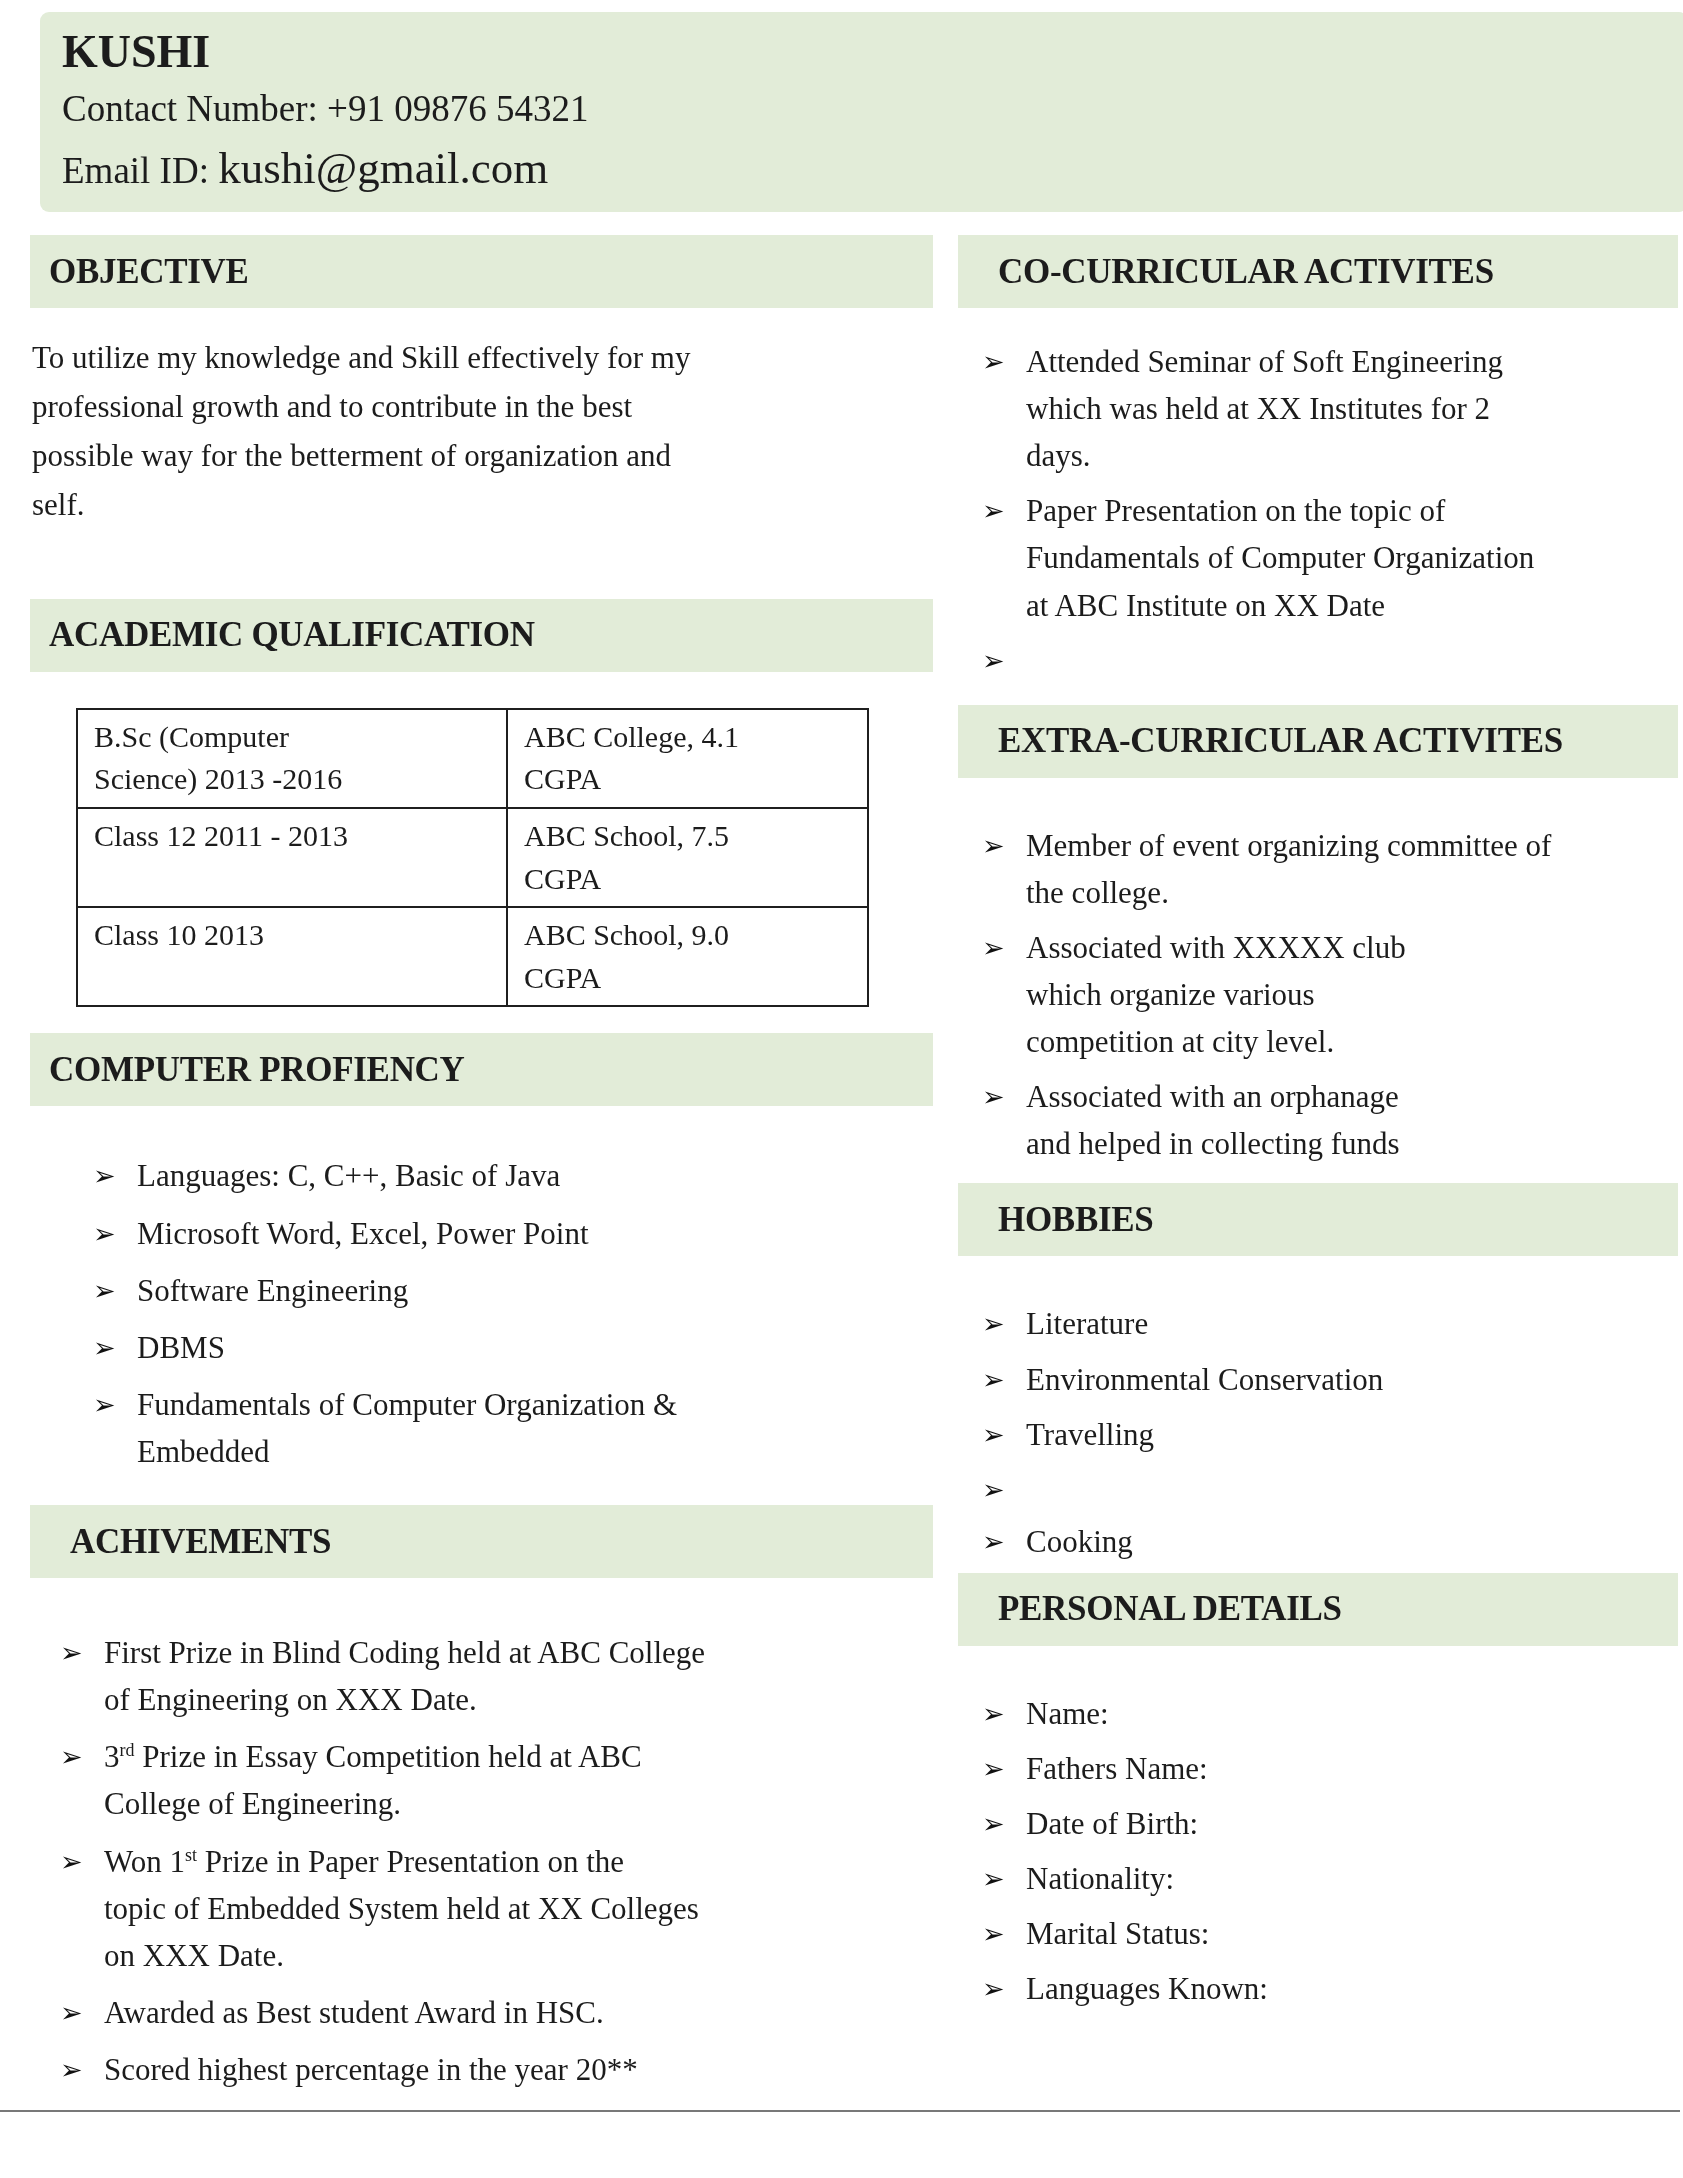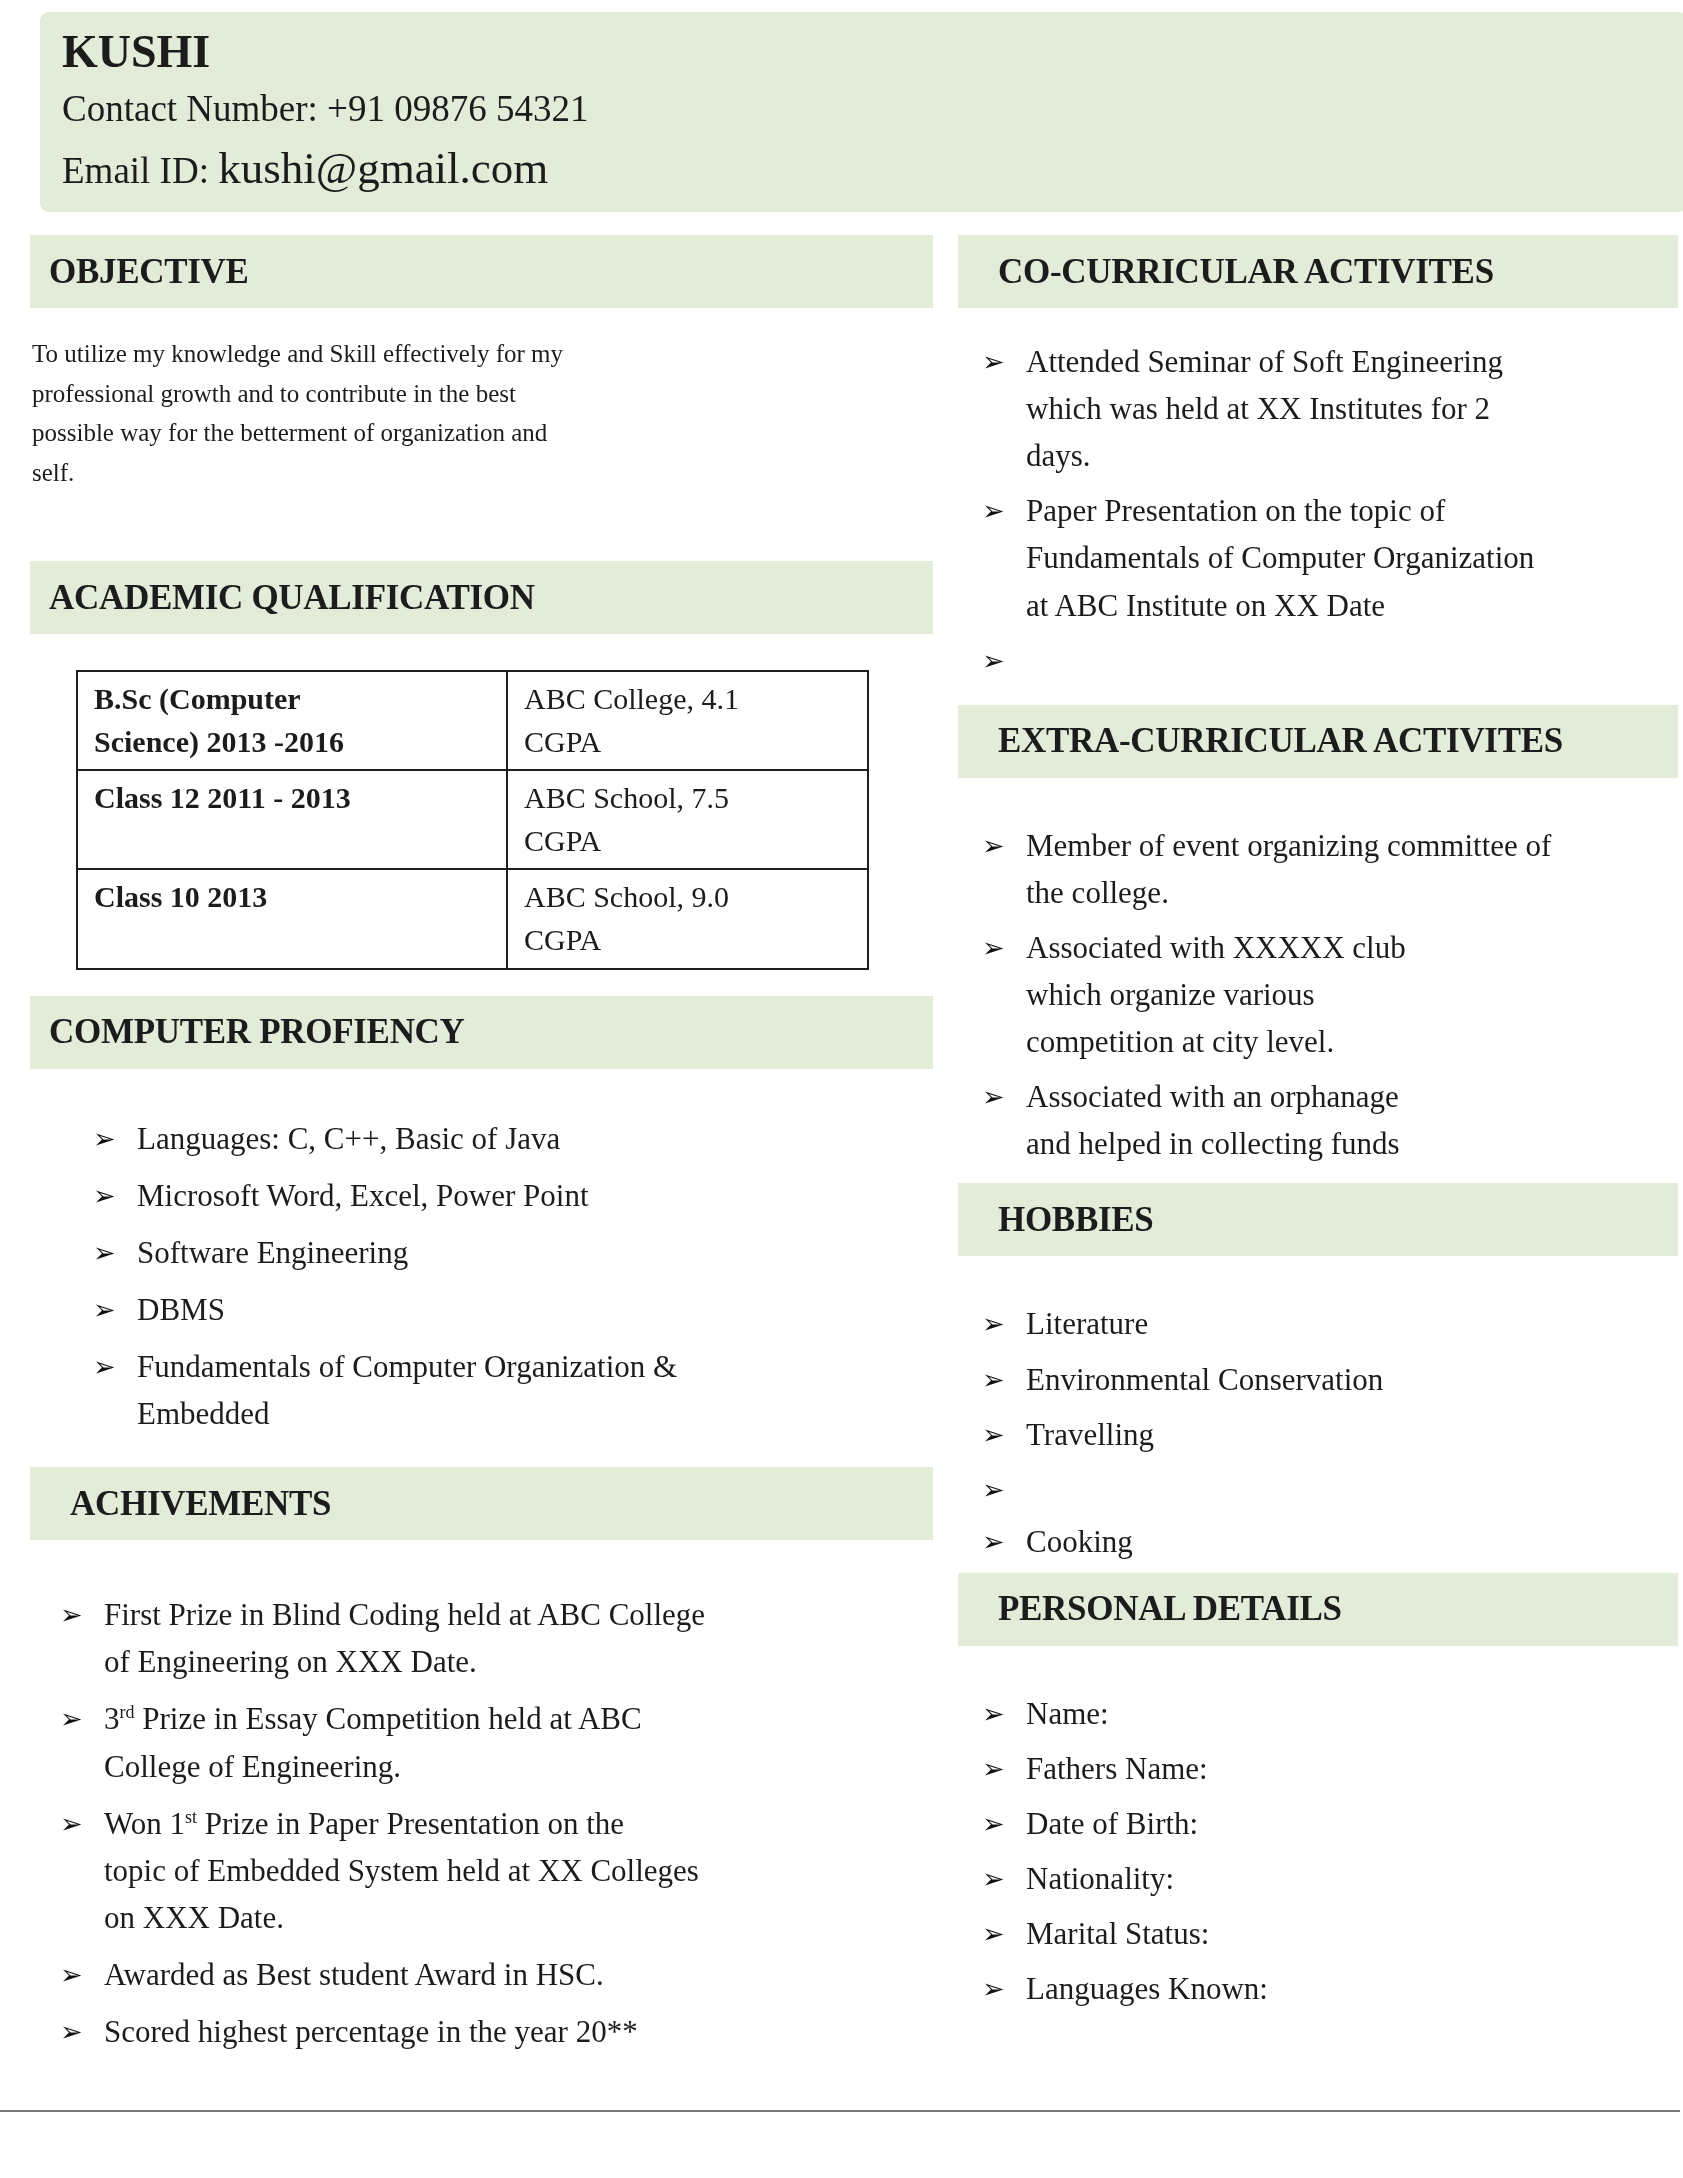--- a/index.html
+++ b/index.html
@@ -14,32 +14,32 @@
   .em{font-size:45px;}
   
   .col-l{position:absolute;left:30px;top:235px;width:903px;}
   .col-r{position:absolute;left:958px;top:235px;width:720px;}
   
   .sec{height:73px;display:flex;align-items:center;box-sizing:border-box;
        font-size:35px;font-weight:bold;letter-spacing:-0.3px;padding-left:19px;}
   .sec.pad-lg{padding-left:40px;}
   .col-r .sec{padding-left:40px;}
   
-  .para{font-size:25px;line-height:1.58;margin:26px 4px 16px 2px;white-space:pre-wrap;}
+  .para{font-size:31px;line-height:1.58;margin:26px 4px 16px 2px;white-space:pre-wrap;}
   .mt-acad{margin-top:69px;}
   .mt-comp{margin-top:26px;}
   .mt-ach{margin-top:30px;}
   .mt-extra{margin-top:24px;}
   .mt-hob{margin-top:16px;}
   .mt-pers{margin-top:6px;}
   
   table.acad{border-collapse:collapse;margin:36px 0 0 46px;}
   table.acad td{border:2px solid #1f1f1f;font-size:30px;line-height:1.42;padding:6px 16px;
                 vertical-align:top;white-space:pre-wrap;}
-  td.c1{width:396px;font-weight:bold;}
+  td.c1{width:396px;}
   td.c2{width:327px;}
   
   ul{list-style:none;margin:0;padding:0;}
   .lst{margin-top:46px;}
   .lst-comp{padding-left:63px;}
   .lst-ach{margin-top:51px;padding-left:30px;}
   .col-r .lst{padding-left:24px;margin-top:30px;}
   .col-r .lst-sp{margin-top:44px;}
   li{display:flex;margin-bottom:10px;font-size:31px;line-height:1.52;}
   .col-r li{margin-bottom:8px;}

